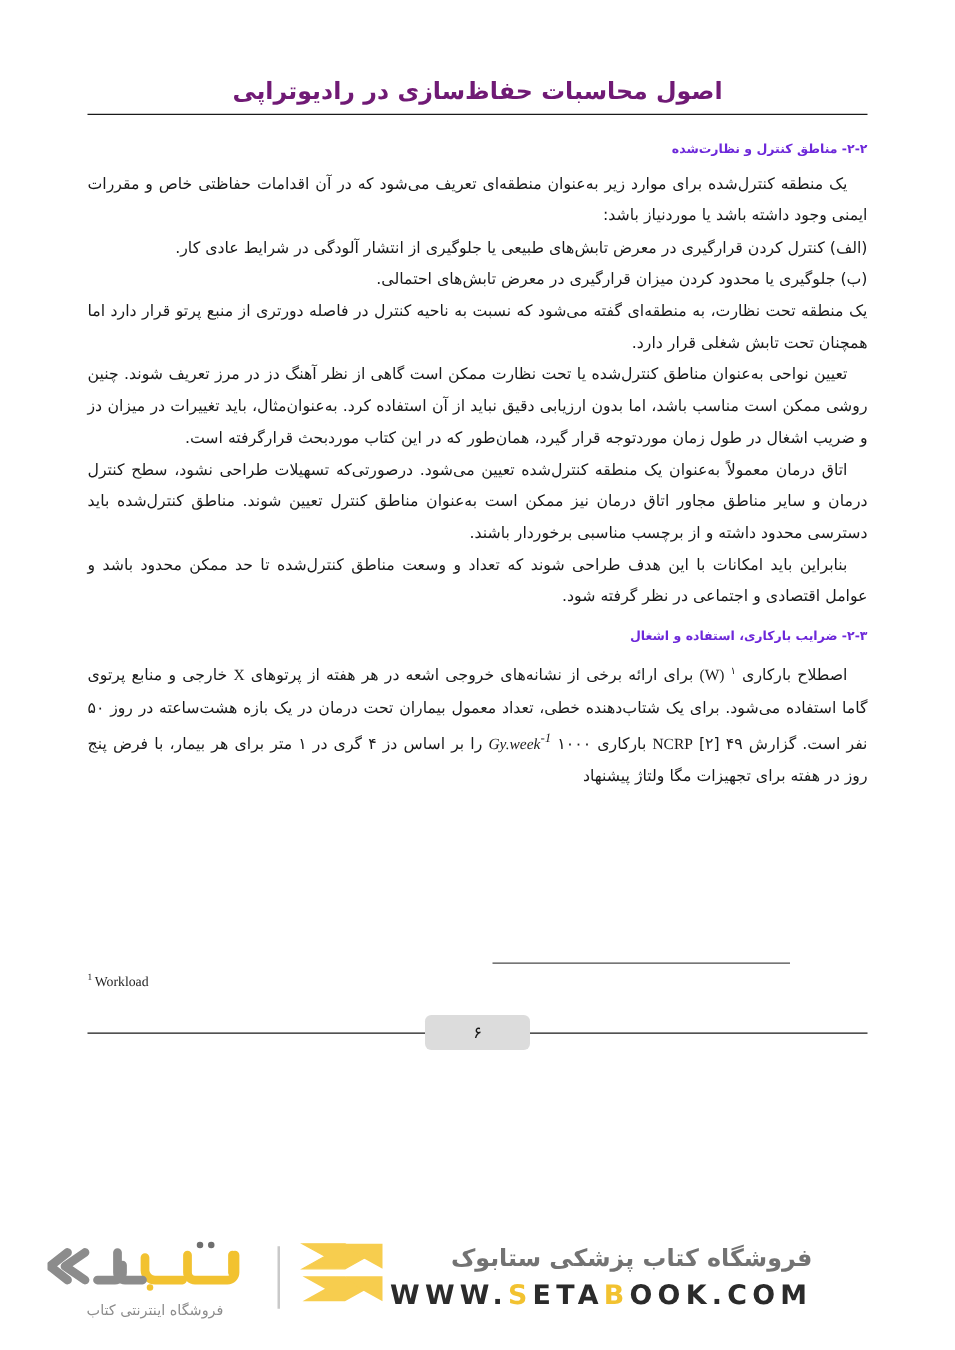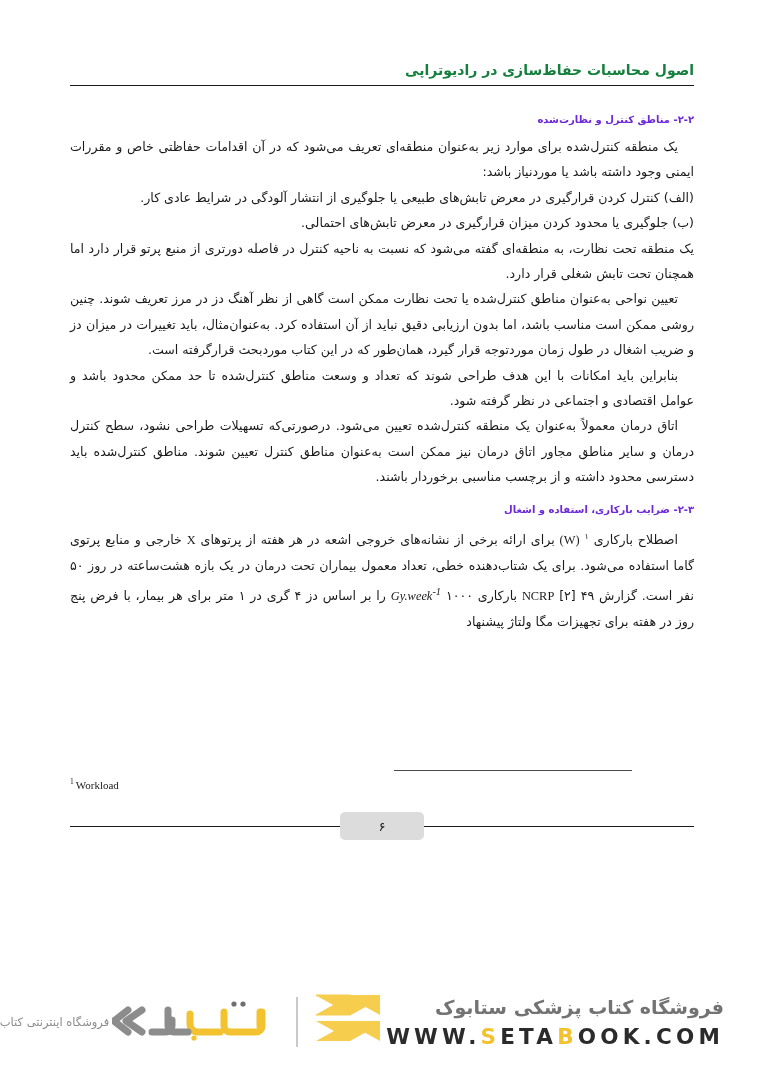--- a/index.html
+++ b/index.html
@@ -21,25 +21,25 @@
   }
 
   
   .header-zone {
     position: absolute;
     top: 62px;
     right: 70px;
     left: 70px;
   }
   .running-head {
-    text-align: right;
-    direction: rtl;
-    font-size: 14px;
+    text-align: center;
+    direction: rtl;
+    font-size: 19px;
     font-weight: bold;
-    color: #15803d;
+    color: #701a75;
     padding-bottom: 7px;
     letter-spacing: 0;
   }
   .header-rule {
     border-top: 1.6px solid #1a1a1a;
     width: 100%;
   }
 
   
   .content {
@@ -207,21 +207,21 @@
 
   .brand-divider {
     width: 2px;
     height: 50px;
     background: #c9c9c9;
     flex: 0 0 auto;
   }
 
   .logo-block {
     display: flex;
-    flex-direction: row;
+    flex-direction: column;
     align-items: center;
     gap: 3px;
   }
   .logo-wordmark {
     width: 172px;
     height: 48px;
   }
   .logo-tagline {
     font-size: 11.5px;
     color: #8c8c8c;
@@ -241,22 +241,22 @@
 
   <div class="content">
 
     <h2 class="section-heading">۲-۲- مناطق کنترل و نظارت‌شده</h2>
 
     <p class="body-par">یک منطقه کنترل‌شده برای موارد زیر به‌عنوان منطقه‌ای تعریف می‌شود که در آن اقدامات حفاظتی خاص و مقررات ایمنی وجود داشته باشد یا موردنیاز باشد:</p>
     <p class="body-par no-indent">(الف) کنترل کردن قرارگیری در معرض تابش‌های طبیعی یا جلوگیری از انتشار آلودگی در شرایط عادی کار.</p>
     <p class="body-par no-indent">(ب) جلوگیری یا محدود کردن میزان قرارگیری در معرض تابش‌های احتمالی.</p>
     <p class="body-par no-indent">یک منطقه تحت نظارت، به منطقه‌ای گفته می‌شود که نسبت به ناحیه کنترل در فاصله دورتری از منبع پرتو قرار دارد اما همچنان تحت تابش شغلی قرار دارد.</p>
     <p class="body-par">تعیین نواحی به‌عنوان مناطق کنترل‌شده یا تحت نظارت ممکن است گاهی از نظر آهنگ دز در مرز تعریف شوند. چنین روشی ممکن است مناسب باشد، اما بدون ارزیابی دقیق نباید از آن استفاده کرد. به‌عنوان‌مثال، باید تغییرات در میزان دز و ضریب اشغال در طول زمان موردتوجه قرار گیرد، همان‌طور که در این کتاب موردبحث قرارگرفته است.</p>
+    <p class="body-par">اتاق درمان معمولاً به‌عنوان یک منطقه کنترل‌شده تعیین می‌شود. درصورتی‌که تسهیلات طراحی نشود، سطح کنترل درمان و سایر مناطق مجاور اتاق درمان نیز ممکن است به‌عنوان مناطق کنترل تعیین شوند. مناطق کنترل‌شده باید دسترسی محدود داشته و از برچسب مناسبی برخوردار باشند.</p>
     <p class="body-par">بنابراین باید امکانات با این هدف طراحی شوند که تعداد و وسعت مناطق کنترل‌شده تا حد ممکن محدود باشد و عوامل اقتصادی و اجتماعی در نظر گرفته شود.</p>
-    <p class="body-par">اتاق درمان معمولاً به‌عنوان یک منطقه کنترل‌شده تعیین می‌شود. درصورتی‌که تسهیلات طراحی نشود، سطح کنترل درمان و سایر مناطق مجاور اتاق درمان نیز ممکن است به‌عنوان مناطق کنترل تعیین شوند. مناطق کنترل‌شده باید دسترسی محدود داشته و از برچسب مناسبی برخوردار باشند.</p>
 
     <h2 class="section-heading second">۲-۳- ضرایب بارکاری، استفاده و اشغال</h2>
 
     <p class="body-par"><span>اصطلاح بارکاری </span><sup class="fn-ref">۱</sup> <span class="latin">(W)</span><span> برای ارائه برخی از نشانه‌های خروجی اشعه در هر هفته از پرتوهای </span><span class="latin">X</span><span> خارجی و منابع پرتوی گاما استفاده می‌شود. برای یک شتاب‌دهنده خطی، تعداد معمول بیماران تحت درمان در یک بازه هشت‌ساعته در روز ۵۰ نفر است. گزارش ۴۹ </span><span class="latin">NCRP</span><span> [۲] بارکاری </span><span>۱۰۰۰</span> <span class="latin-italic"><span>Gy.week</span><sup>-1</sup></span><span> را بر اساس دز ۴ گری در ۱ متر برای هر بیمار، با فرض پنج روز در هفته برای تجهیزات مگا ولتاژ پیشنهاد</span></p>
 
   </div>
 
   <div class="footnote-zone">
     <div class="footnote-rule"></div>
     <div class="footnote-text"><sup>1</sup><span>Workload</span></div>

